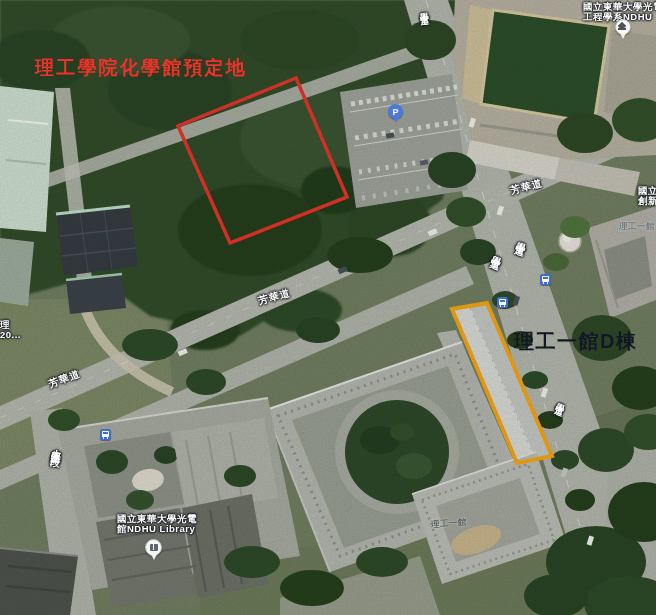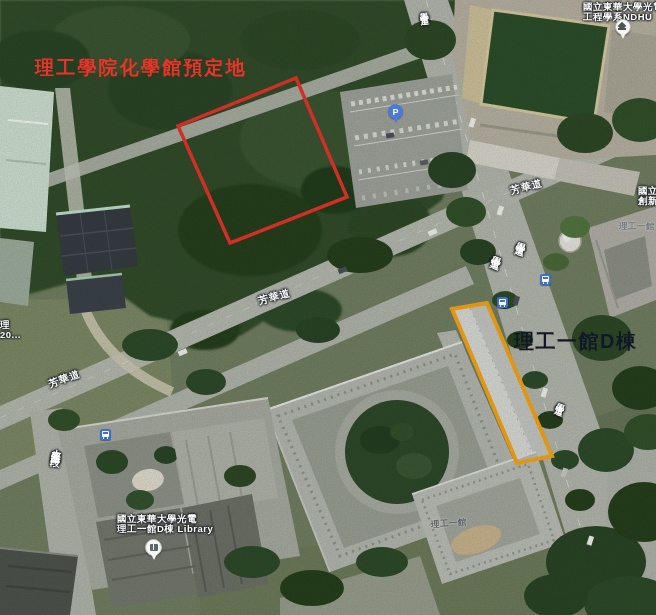--- a/index.html
+++ b/index.html
@@ -291,21 +291,21 @@
     <div>國立東華大學光電</div>
     <div>工程學系NDHU</div>
   </div>
   <div class="maplabel poi" style="left:638px;top:186px;">
     <div>國立</div>
     <div>創新</div>
   </div>
   <div class="graylabel" style="left:619px;top:221px;">理工一館</div>
   <div class="maplabel poi" style="left:117px;top:514px;">
     <div>國立東華大學光電</div>
-    <div>理工一館D棟 Library</div>
+    <div>館NDHU Library</div>
   </div>
   <div class="graylabel" style="left:431px;top:518px;color:#596066;transform:rotate(-4deg);">理工一館</div>
   <div class="maplabel poi" style="left:0px;top:320px;">
     <div>理</div>
     <div>20...</div>
   </div>
 
   <div class="ppin" style="left:388px;top:104px;">
     <div class="head"></div>
     <div class="tail"></div>

